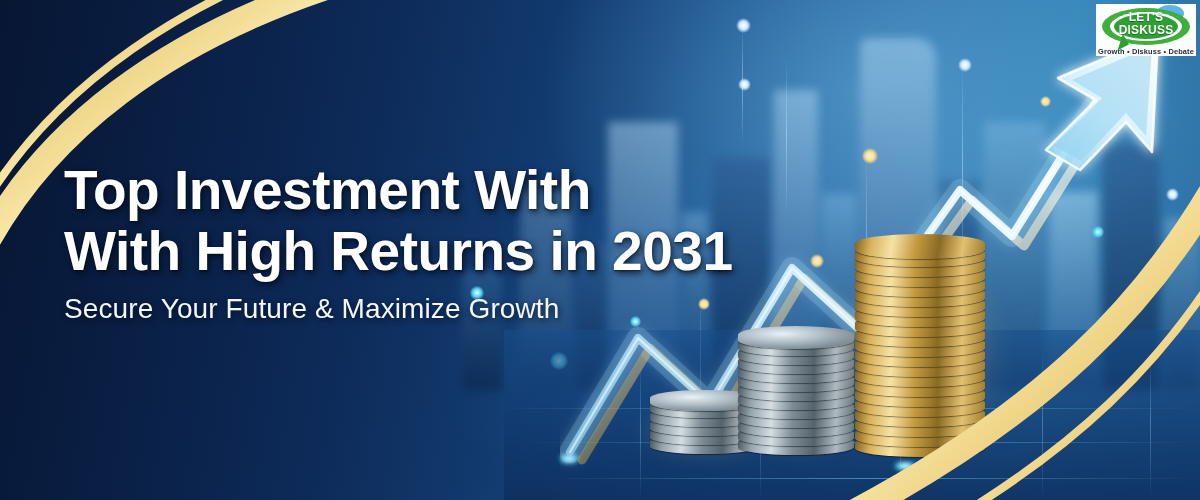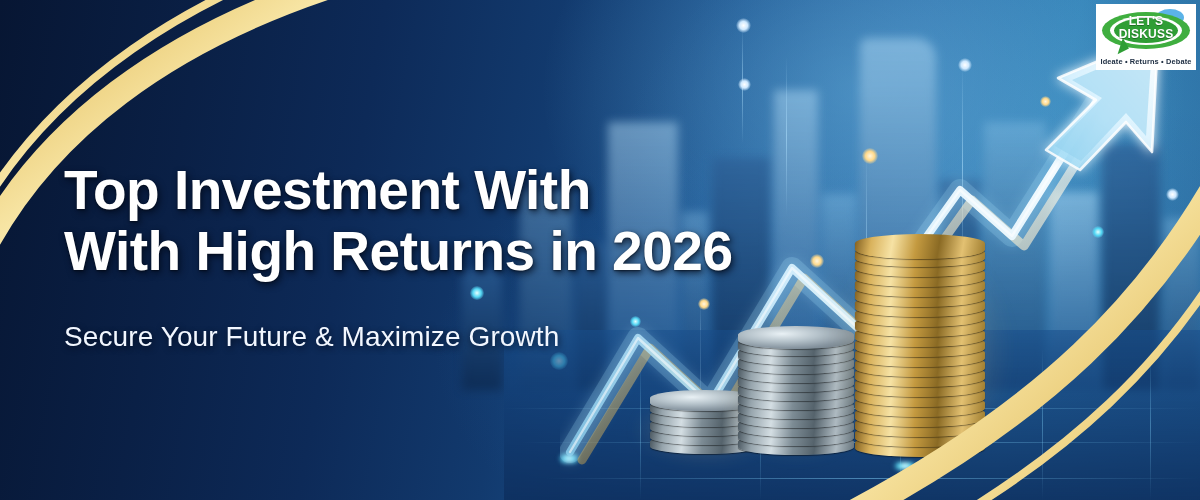--- a/index.html
+++ b/index.html
@@ -94,30 +94,30 @@
   .copy{ position:absolute; left:64px; top:160px; width:880px; }
   .headline{
     color:#ffffff;
     font-size:55px; font-weight:bold; line-height:1.10;
     letter-spacing:-.5px;
     text-shadow:2px 3px 7px rgba(2,10,26,.80), 0 1px 2px rgba(0,0,0,.55);
     white-space:nowrap;
   }
   .headline .l2{ display:block; }
   .subline{
-    margin-top:40px;
+    margin-top:12px;
     color:#f2f7ff; font-size:28px; font-weight:normal; letter-spacing:.1px;
     text-shadow:1px 2px 6px rgba(2,10,26,.80);
     white-space:nowrap;
   }
 
   
   .logo{
     position:absolute; left:1096px; top:4px;
-    width:100px; height:66px; background:#ffffff;
+    width:100px; height:52px; background:#ffffff;
     display:flex; flex-direction:column; align-items:center; justify-content:center;
     overflow:hidden;
   }
   .logo-mark{ position:relative; width:92px; height:48px; }
   .blob{ position:absolute; border-radius:50%; }
   .blob.g1{ left:2px;  top:4px;  width:88px; height:37px;
             background:#3fae3f; }
   .blob.g2{ left:10px; top:8px;  width:72px; height:29px;
             background:#ffffff; }
   .blob.g3{ left:14px; top:10px; width:64px; height:25px;
@@ -307,33 +307,33 @@
     <path d="M -40 250 C 30 96 190 -22 440 -80" fill="none" stroke="url(#goldA)" stroke-width="8" stroke-linecap="round"></path>
 
     <path d="M 1240 140 C 1160 300 1040 420 820 530" fill="none" stroke="url(#goldB)" stroke-width="26" stroke-linecap="round"></path>
 
     <path d="M 1250 215 C 1178 355 1070 462 880 560" fill="none" stroke="url(#goldB)" stroke-width="8" stroke-linecap="round"></path>
   </svg>
 
   <div class="copy">
     <div class="headline">
       <span>Top Investment With</span>
-      <span class="l2">With High Returns in 2026</span>
+      <span class="l2">With High Returns in 2031</span>
     </div>
     <div class="subline">Secure Your Future &amp; Maximize Growth</div>
   </div>
 
   <div class="logo">
     <div class="logo-mark">
       <div class="blob bubble"></div>
       <div class="blob g1"></div>
       <div class="blob g2"></div>
       <div class="blob g3"></div>
       <div class="tail"></div>
       <div class="logo-word">
         <div>LET'S</div>
         <div>DISKUSS</div>
       </div>
     </div>
-    <div class="logo-tag">Ideate • Returns • Debate</div>
+    <div class="logo-tag">Growth • Diskuss • Debate</div>
   </div>
 
 </div>
 
 </body></html>

